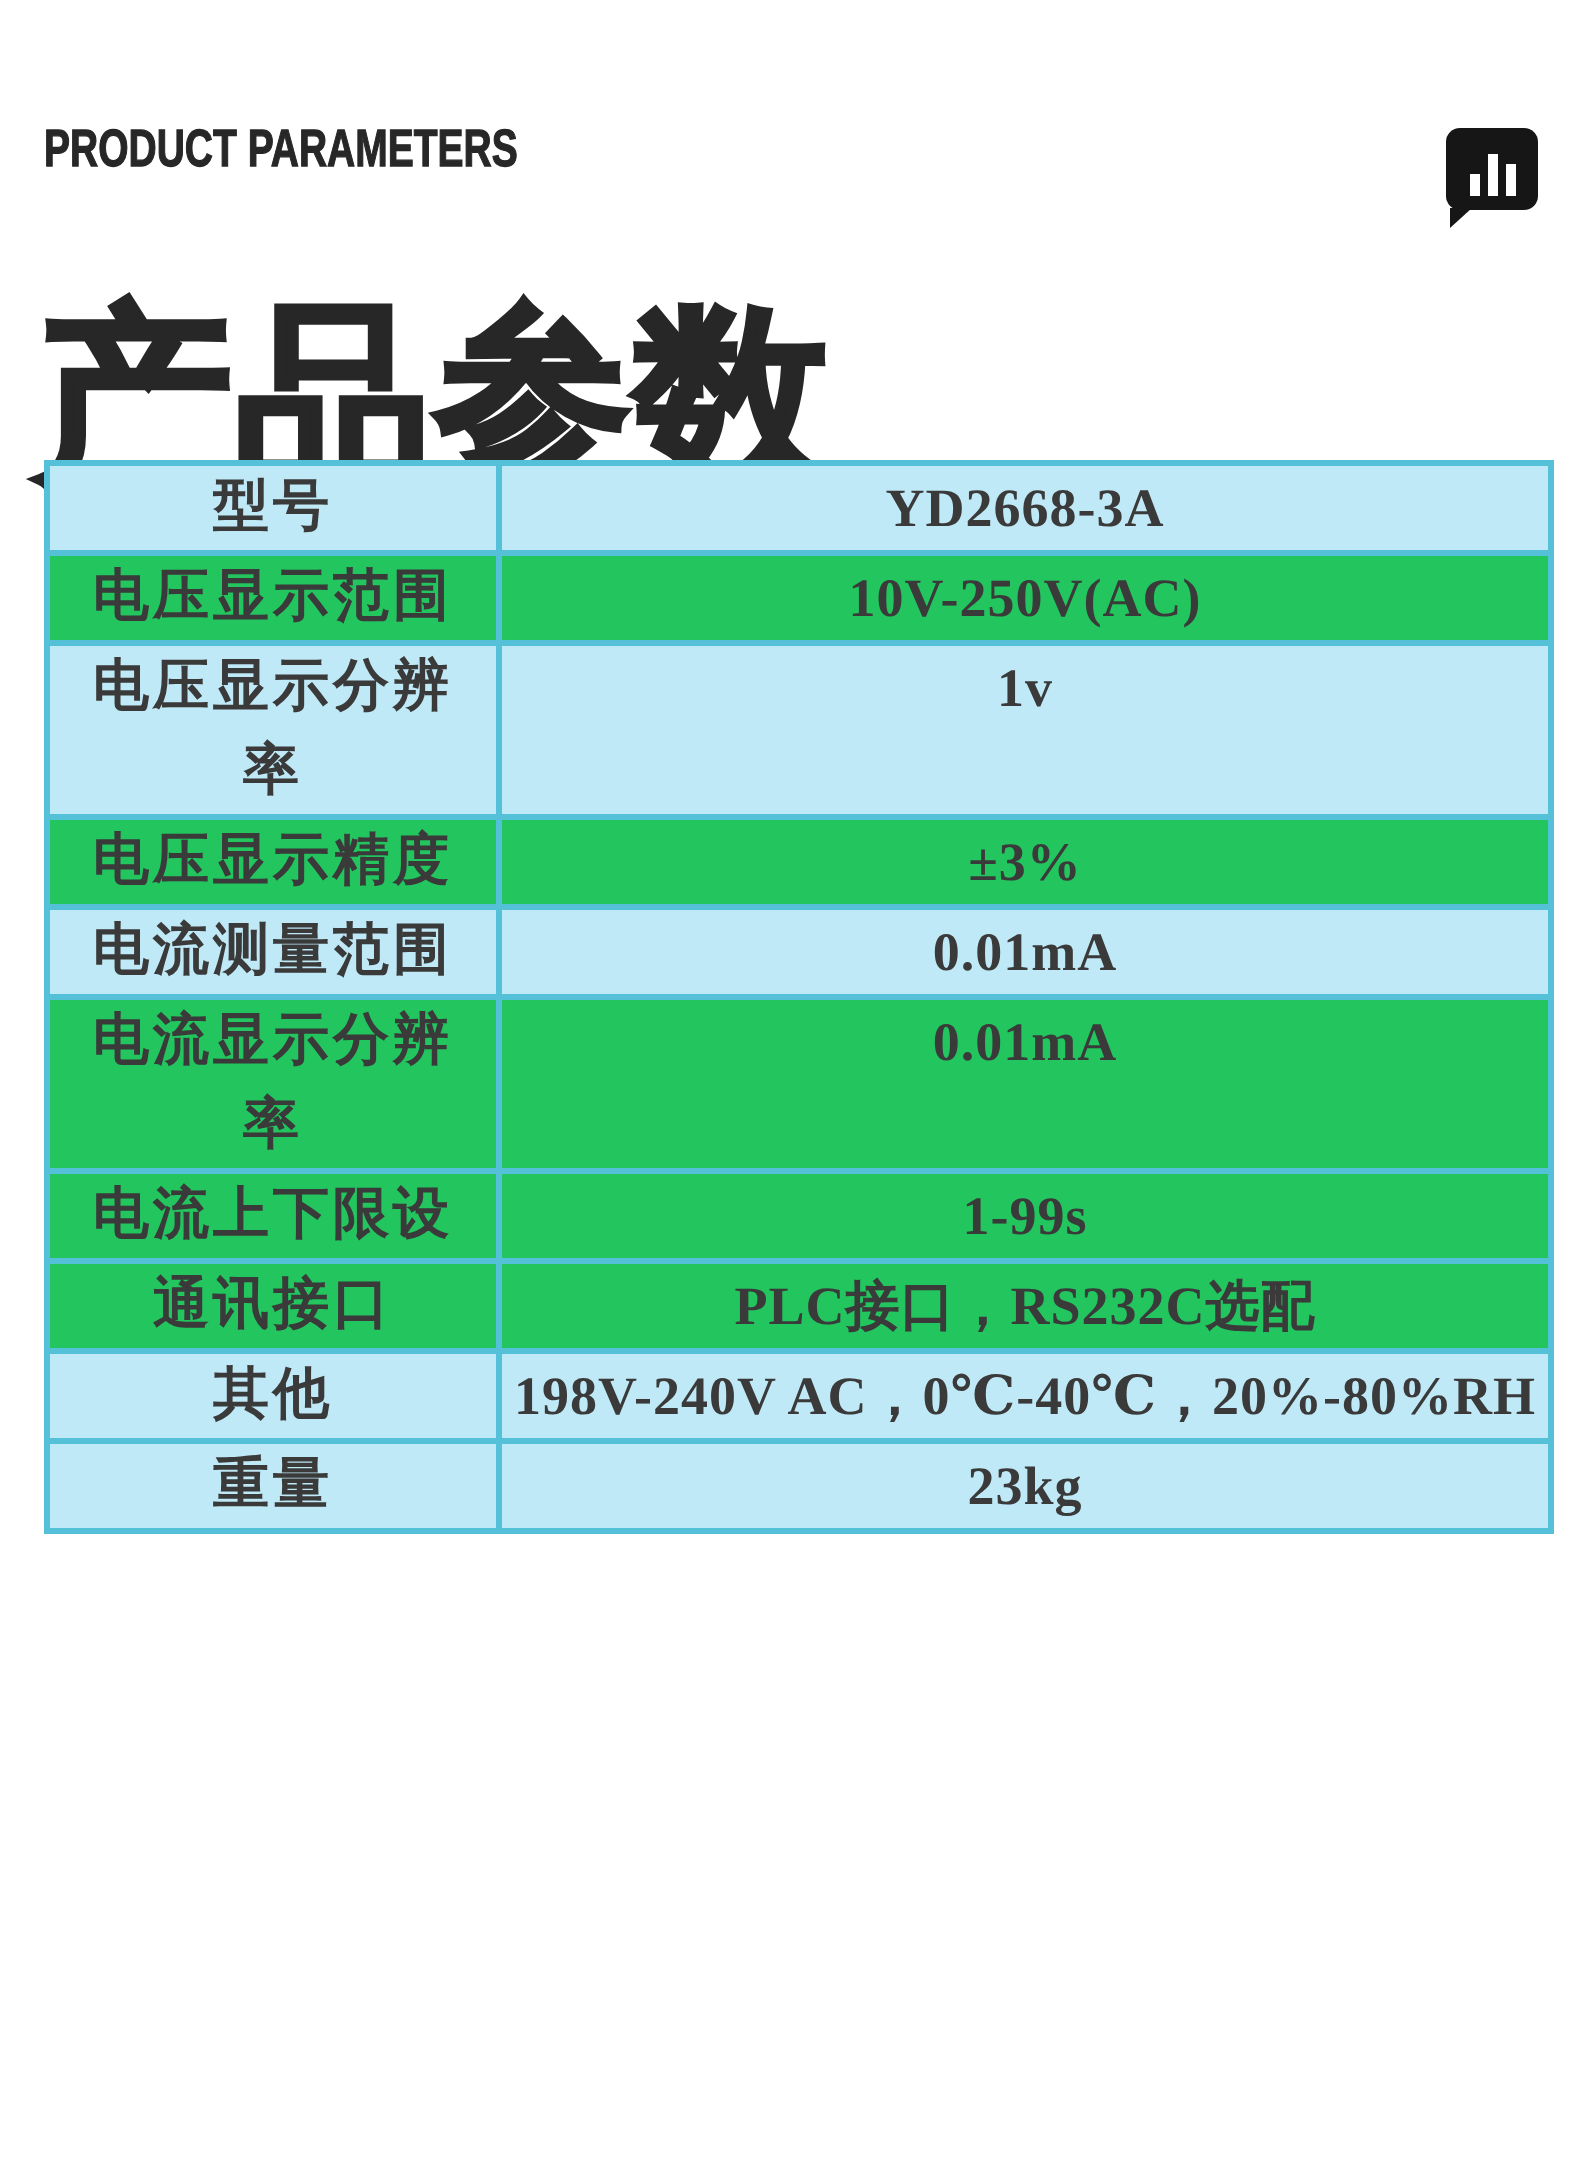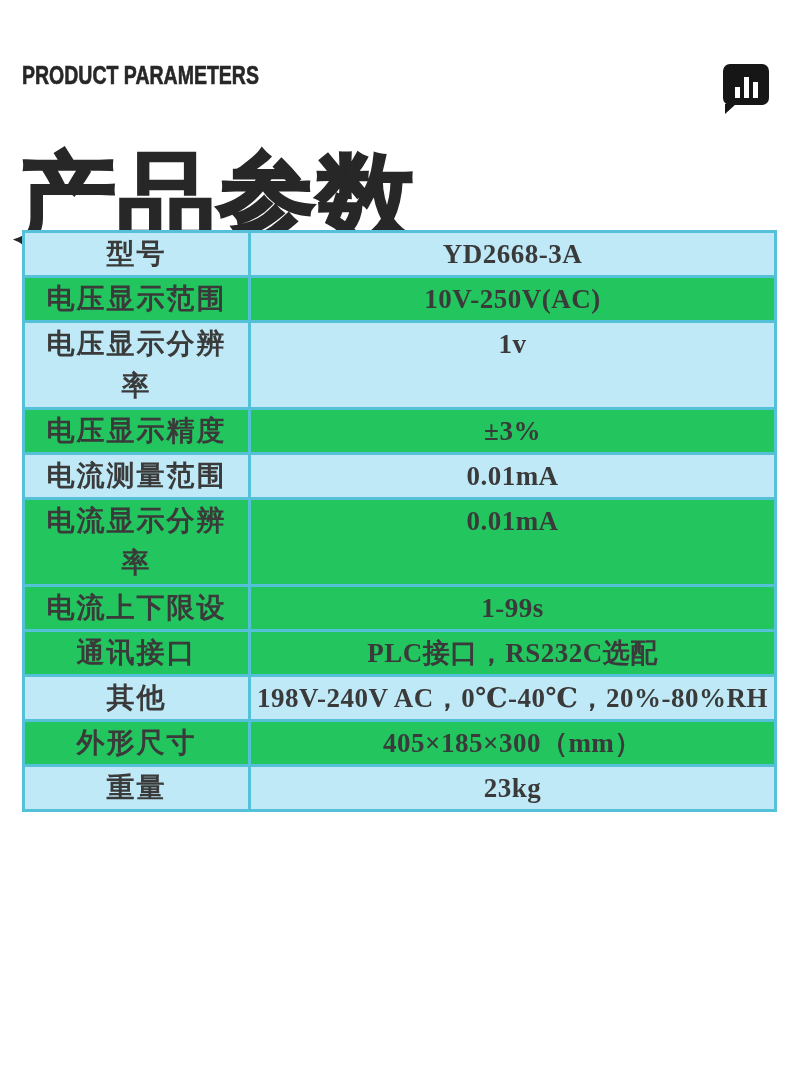--- a/index.html
+++ b/index.html
@@ -164,22 +164,18 @@
         <td class="value-cell">1-99s</td>
       </tr>
       <tr class="row-white">
         <td class="label-cell">通讯接口</td>
         <td class="value-cell">PLC接口，RS232C选配</td>
       </tr>
       <tr class="row-blue">
         <td class="label-cell">其他</td>
         <td class="value-cell">198V-240V AC，0℃-40℃，20%-80%RH</td>
       </tr>
-      <tr class="row-white">
-        <td class="label-cell">外形尺寸</td>
-        <td class="value-cell">405×185×300（mm）</td>
-      </tr>
       <tr class="row-blue">
         <td class="label-cell">重量</td>
         <td class="value-cell">23kg</td>
       </tr>
     </tbody>
 </table>
 
 </body></html>

